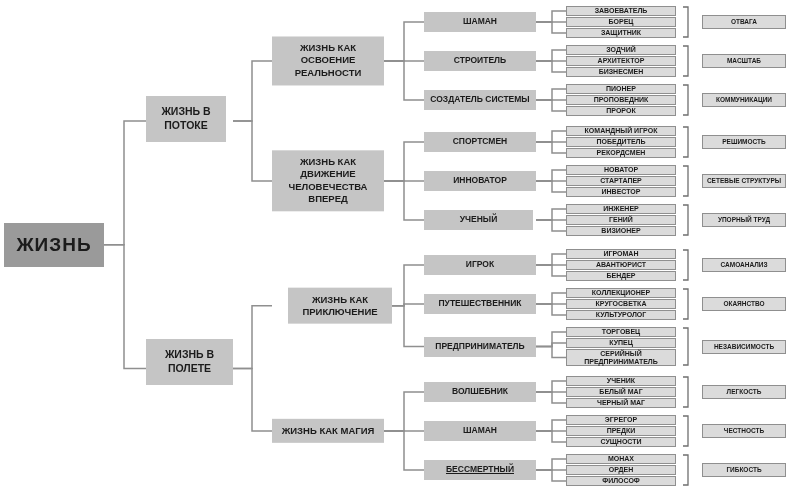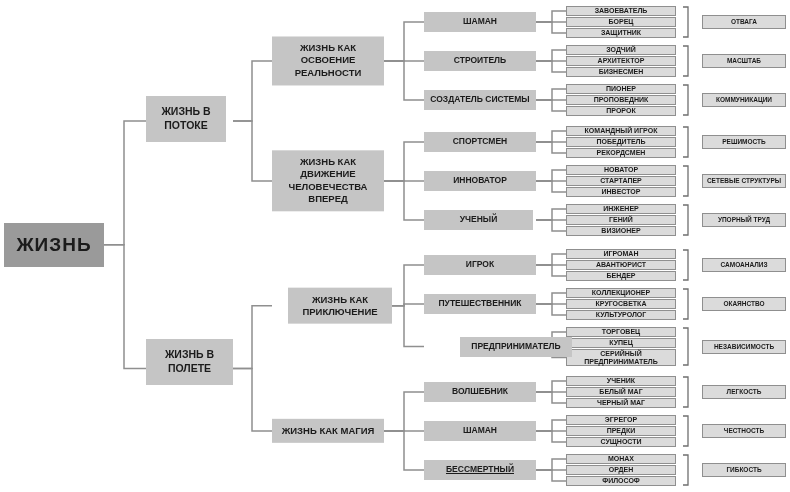--- a/index.html
+++ b/index.html
@@ -135,21 +135,21 @@
     <div class="node role" style="left: 424px; top: 265px; width: 112px; transform: translateY(-50%);">ИГРОК</div>
     <div class="node value" style="left: 702px; top: 265px; width: 84px; transform: translateY(-50%);">САМОАНАЛИЗ</div>
     <div class="node leaf" style="left: 566px; top: 288px; width: 110px; height: 10px;">КОЛЛЕКЦИОНЕР</div>
     <div class="node leaf" style="left: 566px; top: 299px; width: 110px; height: 10px;">КРУГОСВЕТКА</div>
     <div class="node leaf" style="left: 566px; top: 310px; width: 110px; height: 10px;">КУЛЬТУРОЛОГ</div>
     <div class="node role" style="left: 424px; top: 304px; width: 112px; transform: translateY(-50%); text-align: right;">ПУТЕШЕСТВЕННИК</div>
     <div class="node value" style="left: 702px; top: 304px; width: 84px; transform: translateY(-50%);">ОКАЯНСТВО</div>
     <div class="node leaf" style="left: 566px; top: 327px; width: 110px; height: 10px;">ТОРГОВЕЦ</div>
     <div class="node leaf" style="left: 566px; top: 338px; width: 110px; height: 10px;">КУПЕЦ</div>
     <div class="node leaf" style="left: 566px; top: 349px; width: 110px; height: 17px;">СЕРИЙНЫЙ ПРЕДПРИНИМАТЕЛЬ</div>
-    <div class="node role" style="left: 424px; top: 346.5px; width: 112px; transform: translateY(-50%); margin-left: 36px;">ПРЕДПРИНИМАТЕЛЬ</div>
+    <div class="node role" style="left: 424px; top: 346.5px; width: 112px; transform: translateY(-50%);">ПРЕДПРИНИМАТЕЛЬ</div>
     <div class="node value" style="left: 702px; top: 346.5px; width: 84px; transform: translateY(-50%);">НЕЗАВИСИМОСТЬ</div>
     <div class="node l3" style="left: 272px; top: 305.75px; width: 104px; transform: translateY(-50%); margin-left: 16px;">ЖИЗНЬ КАК ПРИКЛЮЧЕНИЕ</div>
     <div class="node leaf" style="left: 566px; top: 376px; width: 110px; height: 10px;">УЧЕНИК</div>
     <div class="node leaf" style="left: 566px; top: 387px; width: 110px; height: 10px;">БЕЛЫЙ МАГ</div>
     <div class="node leaf" style="left: 566px; top: 398px; width: 110px; height: 10px;">ЧЕРНЫЙ МАГ</div>
     <div class="node role" style="left: 424px; top: 392px; width: 112px; transform: translateY(-50%);">ВОЛШЕБНИК</div>
     <div class="node value" style="left: 702px; top: 392px; width: 84px; transform: translateY(-50%);">ЛЕГКОСТЬ</div>
     <div class="node leaf" style="left: 566px; top: 415px; width: 110px; height: 10px;">ЭГРЕГОР</div>
     <div class="node leaf" style="left: 566px; top: 426px; width: 110px; height: 10px;">ПРЕДКИ</div>
     <div class="node leaf" style="left: 566px; top: 437px; width: 110px; height: 10px;">СУЩНОСТИ</div>

